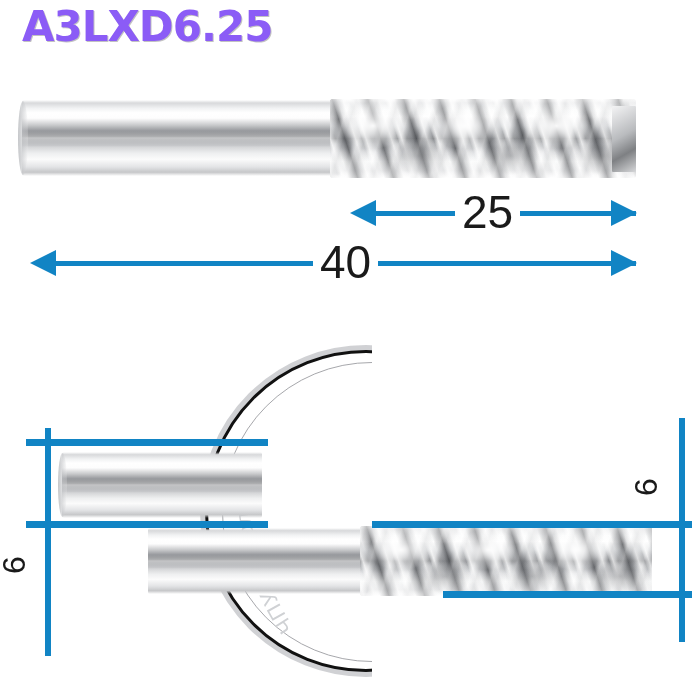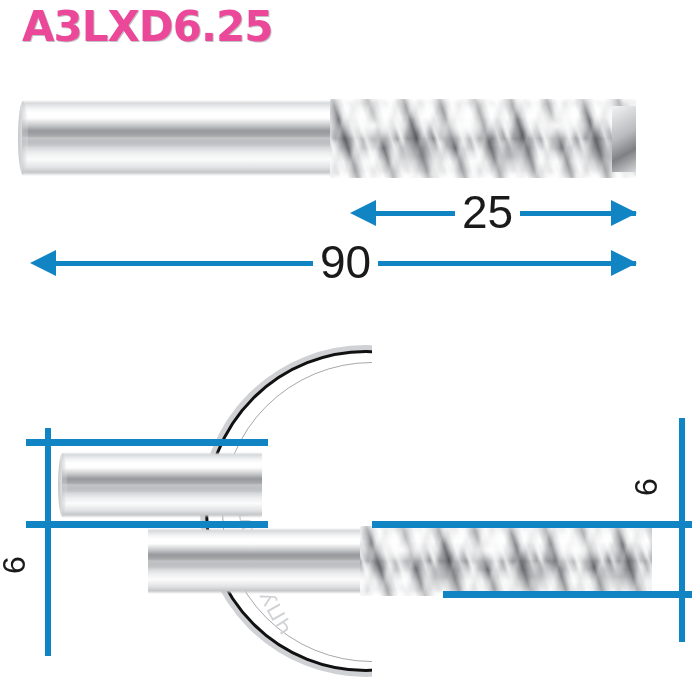--- a/index.html
+++ b/index.html
@@ -8,21 +8,21 @@
     font-family:"Liberation Sans", sans-serif;
     overflow:hidden;position:relative;
   }
   #stage{position:absolute;left:0;top:0;width:700px;height:700px;background:#fff;}
 
   
   .title{
     position:absolute;left:22px;top:2px;
     font-family:"DejaVu Sans", sans-serif;
     font-weight:bold;font-size:42px;letter-spacing:-1px;
-    color:#ec4899;
+    color:#8b5cf6;
     text-shadow:1px 1px 0 rgba(120,120,120,.45);
     white-space:nowrap;
     text-align:center;
   }
 
   
   .shank{
     position:absolute;
     background:
       linear-gradient(to bottom,
@@ -193,21 +193,21 @@
     <div class="arrowL" style="left:350px;top:200px;"></div>
     <div class="dimline" style="left:374px;top:211px;width:262px;height:5px;"></div>
     <div class="arrowR" style="left:611px;top:200px;"></div>
     <div class="dimtext" style="left:455px;top:195px;">25</div>
   </div>
 
   <div>
     <div class="arrowL" style="left:30px;top:250px;"></div>
     <div class="dimline" style="left:54px;top:261px;width:582px;height:5px;"></div>
     <div class="arrowR" style="left:611px;top:250px;"></div>
-    <div class="dimtext" style="left:313px;top:245px;">90</div>
+    <div class="dimtext" style="left:313px;top:245px;">40</div>
   </div>
 
   <div>
 
     <div class="ringOuter" style="left:200px;top:345px;width:332px;height:332px;"></div>
     <div class="ring" style="left:205px;top:350px;width:322px;height:322px;"></div>
     <div class="ringInner" style="left:222px;top:362px;width:300px;height:300px;"></div>
     <div class="ringMaskRight" style="left:372px;top:338px;width:330px;height:348px;"></div>
 
     <svg class="watermark" viewBox="0 0 700 700">

